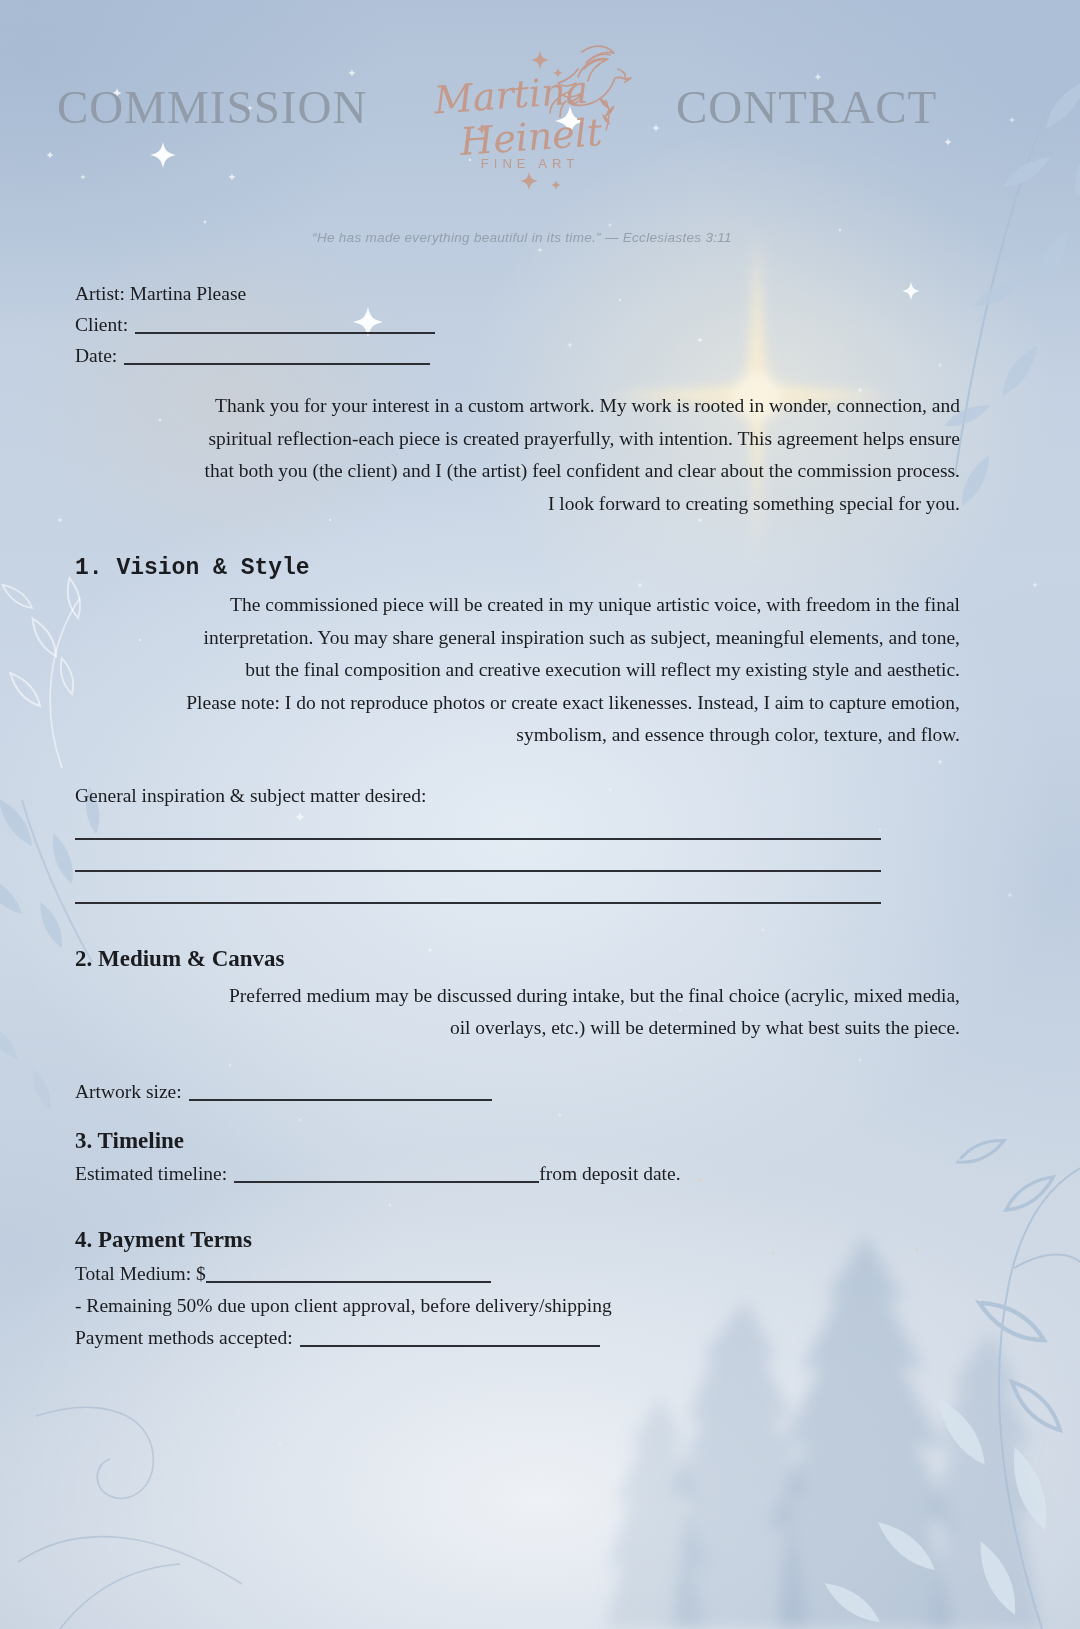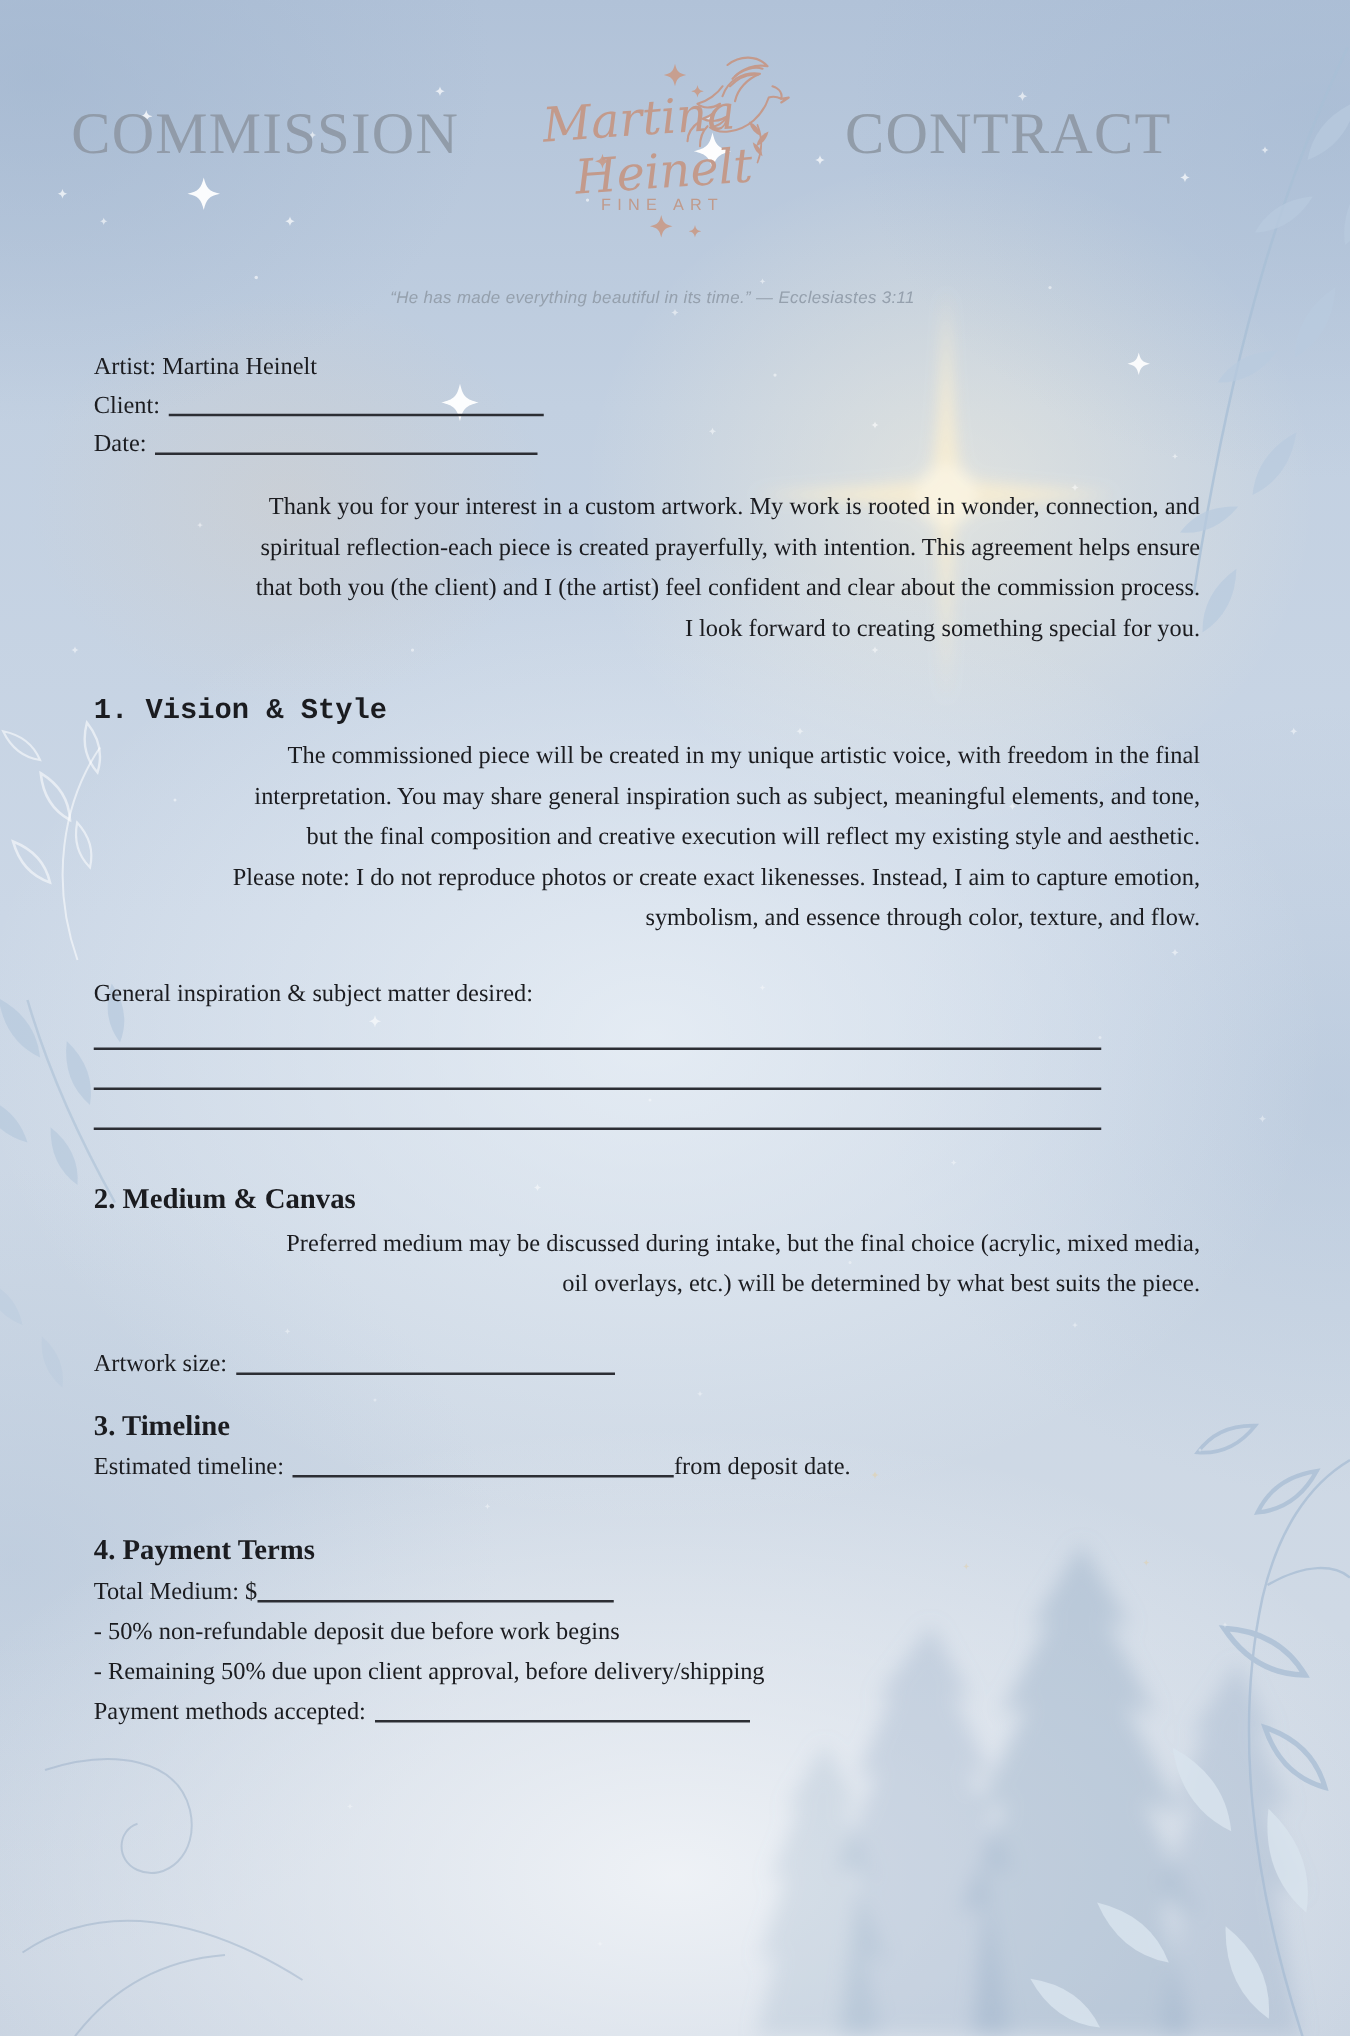--- a/index.html
+++ b/index.html
@@ -237,21 +237,21 @@
       <text x="130" y="126" text-anchor="middle" font-family="Liberation Sans, sans-serif" font-size="13" letter-spacing="5" fill="#c09a8b">FINE ART</text>
     </svg>
   </div>
 
   <div class="quote">“He has made everything beautiful in its time.” — Ecclesiastes 3:11</div>
 
   <div class="content">
 
     <div class="meta-row">
       <span>Artist:</span>
-      <span>Martina Heinelt</span>
+      <span>Martina Please</span>
     </div>
     <div class="meta-row">
       <span>Client:</span><span class="blank" style="width:300px"></span>
     </div>
     <div class="meta-row">
       <span>Date:</span><span class="blank" style="width:306px"></span>
     </div>
 
     <p class="para mt-intro">Thank you for your interest in a custom artwork. My work is rooted in wonder, connection, and
 spiritual reflection-each piece is created prayerfully, with intention. This agreement helps ensure
@@ -280,20 +280,19 @@
 
     <h2 class="h mt-h3">3. Timeline</h2>
     <div class="row mt-row">
       <span>Estimated timeline:</span><span class="blank" style="width:305px"></span><span class="suffix">from deposit date.</span>
     </div>
 
     <h2 class="h mt-h4">4. Payment Terms</h2>
     <div class="pay mt-pay">
       <span>Total Medium: $</span><span class="blank" style="width:285px;margin-left:0"></span>
     </div>
-    <div class="pay">- 50% non-refundable deposit due before work begins</div>
     <div class="pay">- Remaining 50% due upon client approval, before delivery/shipping</div>
     <div class="pay">
       <span>Payment methods accepted:</span><span class="blank" style="width:300px"></span>
     </div>
 
   </div>
 </div>
 
 </body></html>

